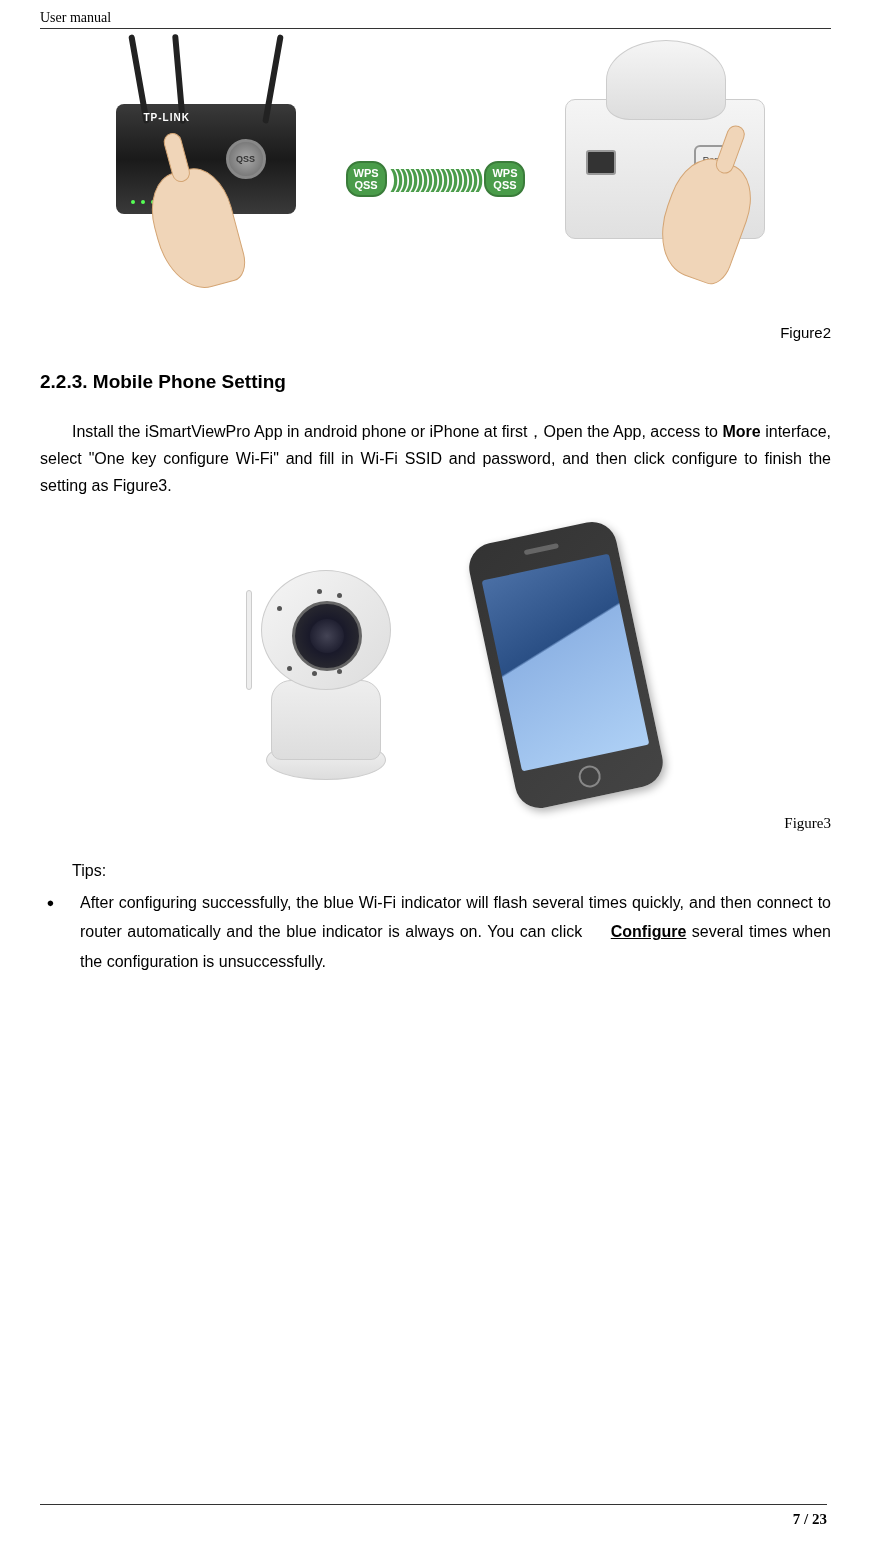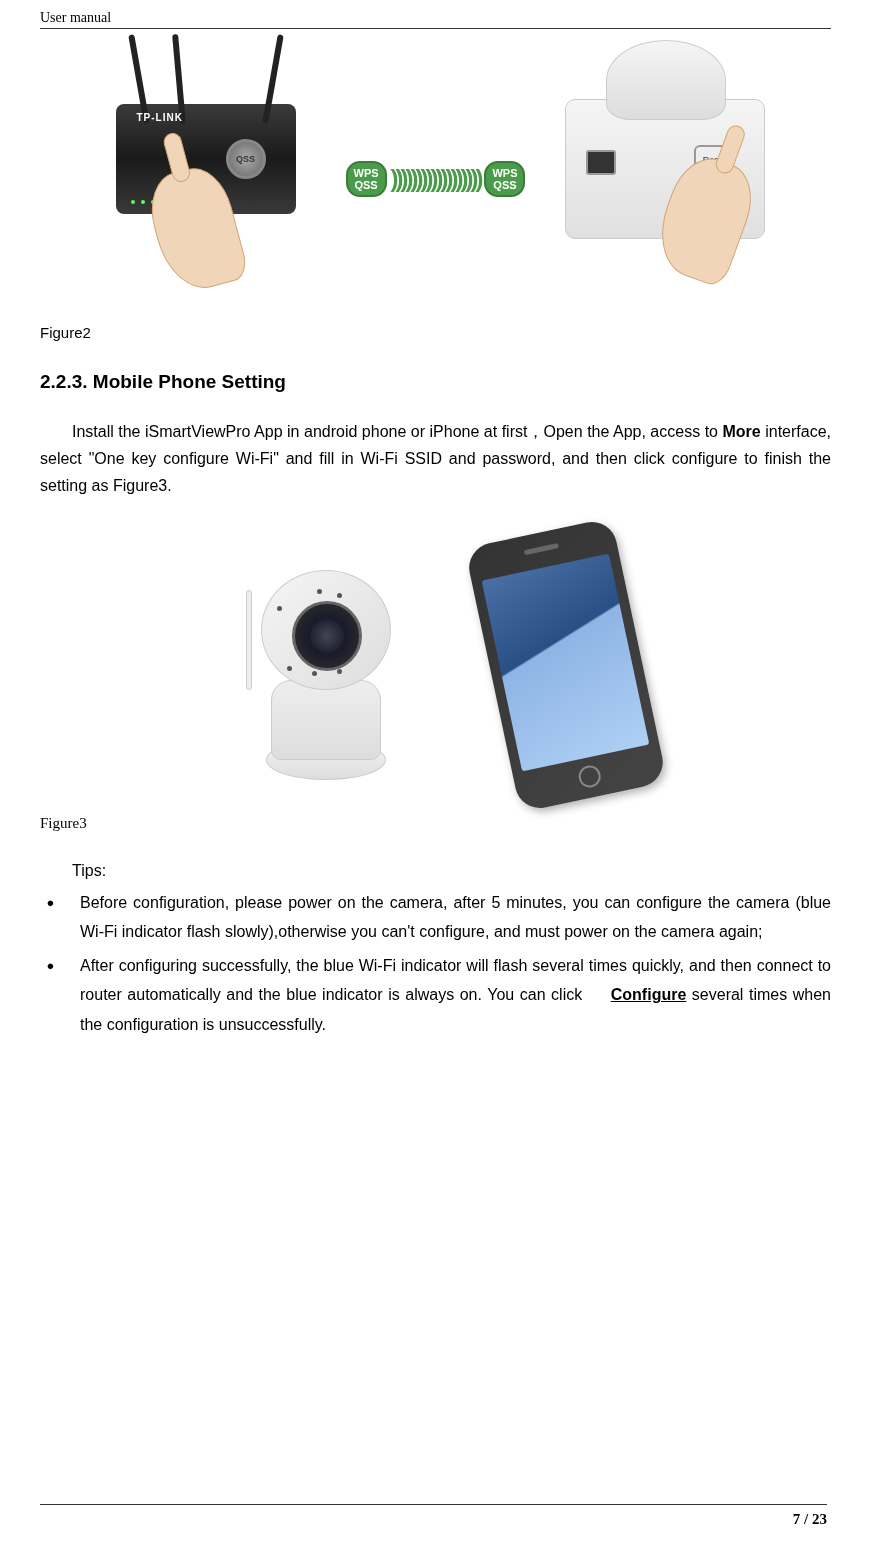--- a/index.html
+++ b/index.html
@@ -54,21 +54,21 @@
       width: 180px;
       height: 110px;
       background: linear-gradient(180deg, #3a3a3a 0%, #1a1a1a 50%, #3a3a3a 100%);
       border-radius: 8px;
       position: relative;
       margin-top: -40px;
     }
     .router-label {
       position: absolute;
       top: 8px;
-      left: 21px;
+      left: 28px;
       color: #fff;
       font-size: 10px;
       font-weight: bold;
       letter-spacing: 1px;
     }
     .router-leds {
       position: absolute;
       bottom: 10px;
       left: 15px;
       display: flex;
@@ -190,21 +190,21 @@
       text-align: center;
       border: 2px solid #3a7c3a;
     }
     .paren {
       color: #4a9c4a;
       font-size: 24px;
       font-weight: bold;
       letter-spacing: -3px;
     }
     .caption {
-      text-align: left;
+      text-align: right;
       font-size: 15px;
       margin: 15px 0 30px 0;
     }
     .caption.serif {
       font-family: 'SimSun', serif;
     }
     h2 {
       font-size: 19px;
       font-weight: bold;
       margin-bottom: 25px;
@@ -441,22 +441,19 @@
     <div class="phone-home"></div>
   </div>
 </div>
 
 <div class="caption serif">Figure3</div>
 
 <div class="tips-label">Tips:</div>
 
 <ul class="bullet-list">
   <li>
-    <span>Before configuration, please power on the camera, after 5 minutes, you can configure the camera (blue Wi-Fi indicator flash slowly),otherwise you can't configure, and must power on the camera again;</span>
-  </li>
-  <li>
     <span>After configuring successfully, the blue Wi-Fi indicator will flash several times quickly, and then connect to router automatically and the blue indicator is always on. You can click </span><span class="bold underline">Configure</span><span> several times when the configuration is unsuccessfully.</span>
   </li>
 </ul>
 
 <div class="footer">
   <span>7 / 23</span>
 </div>
 
 </body></html>

